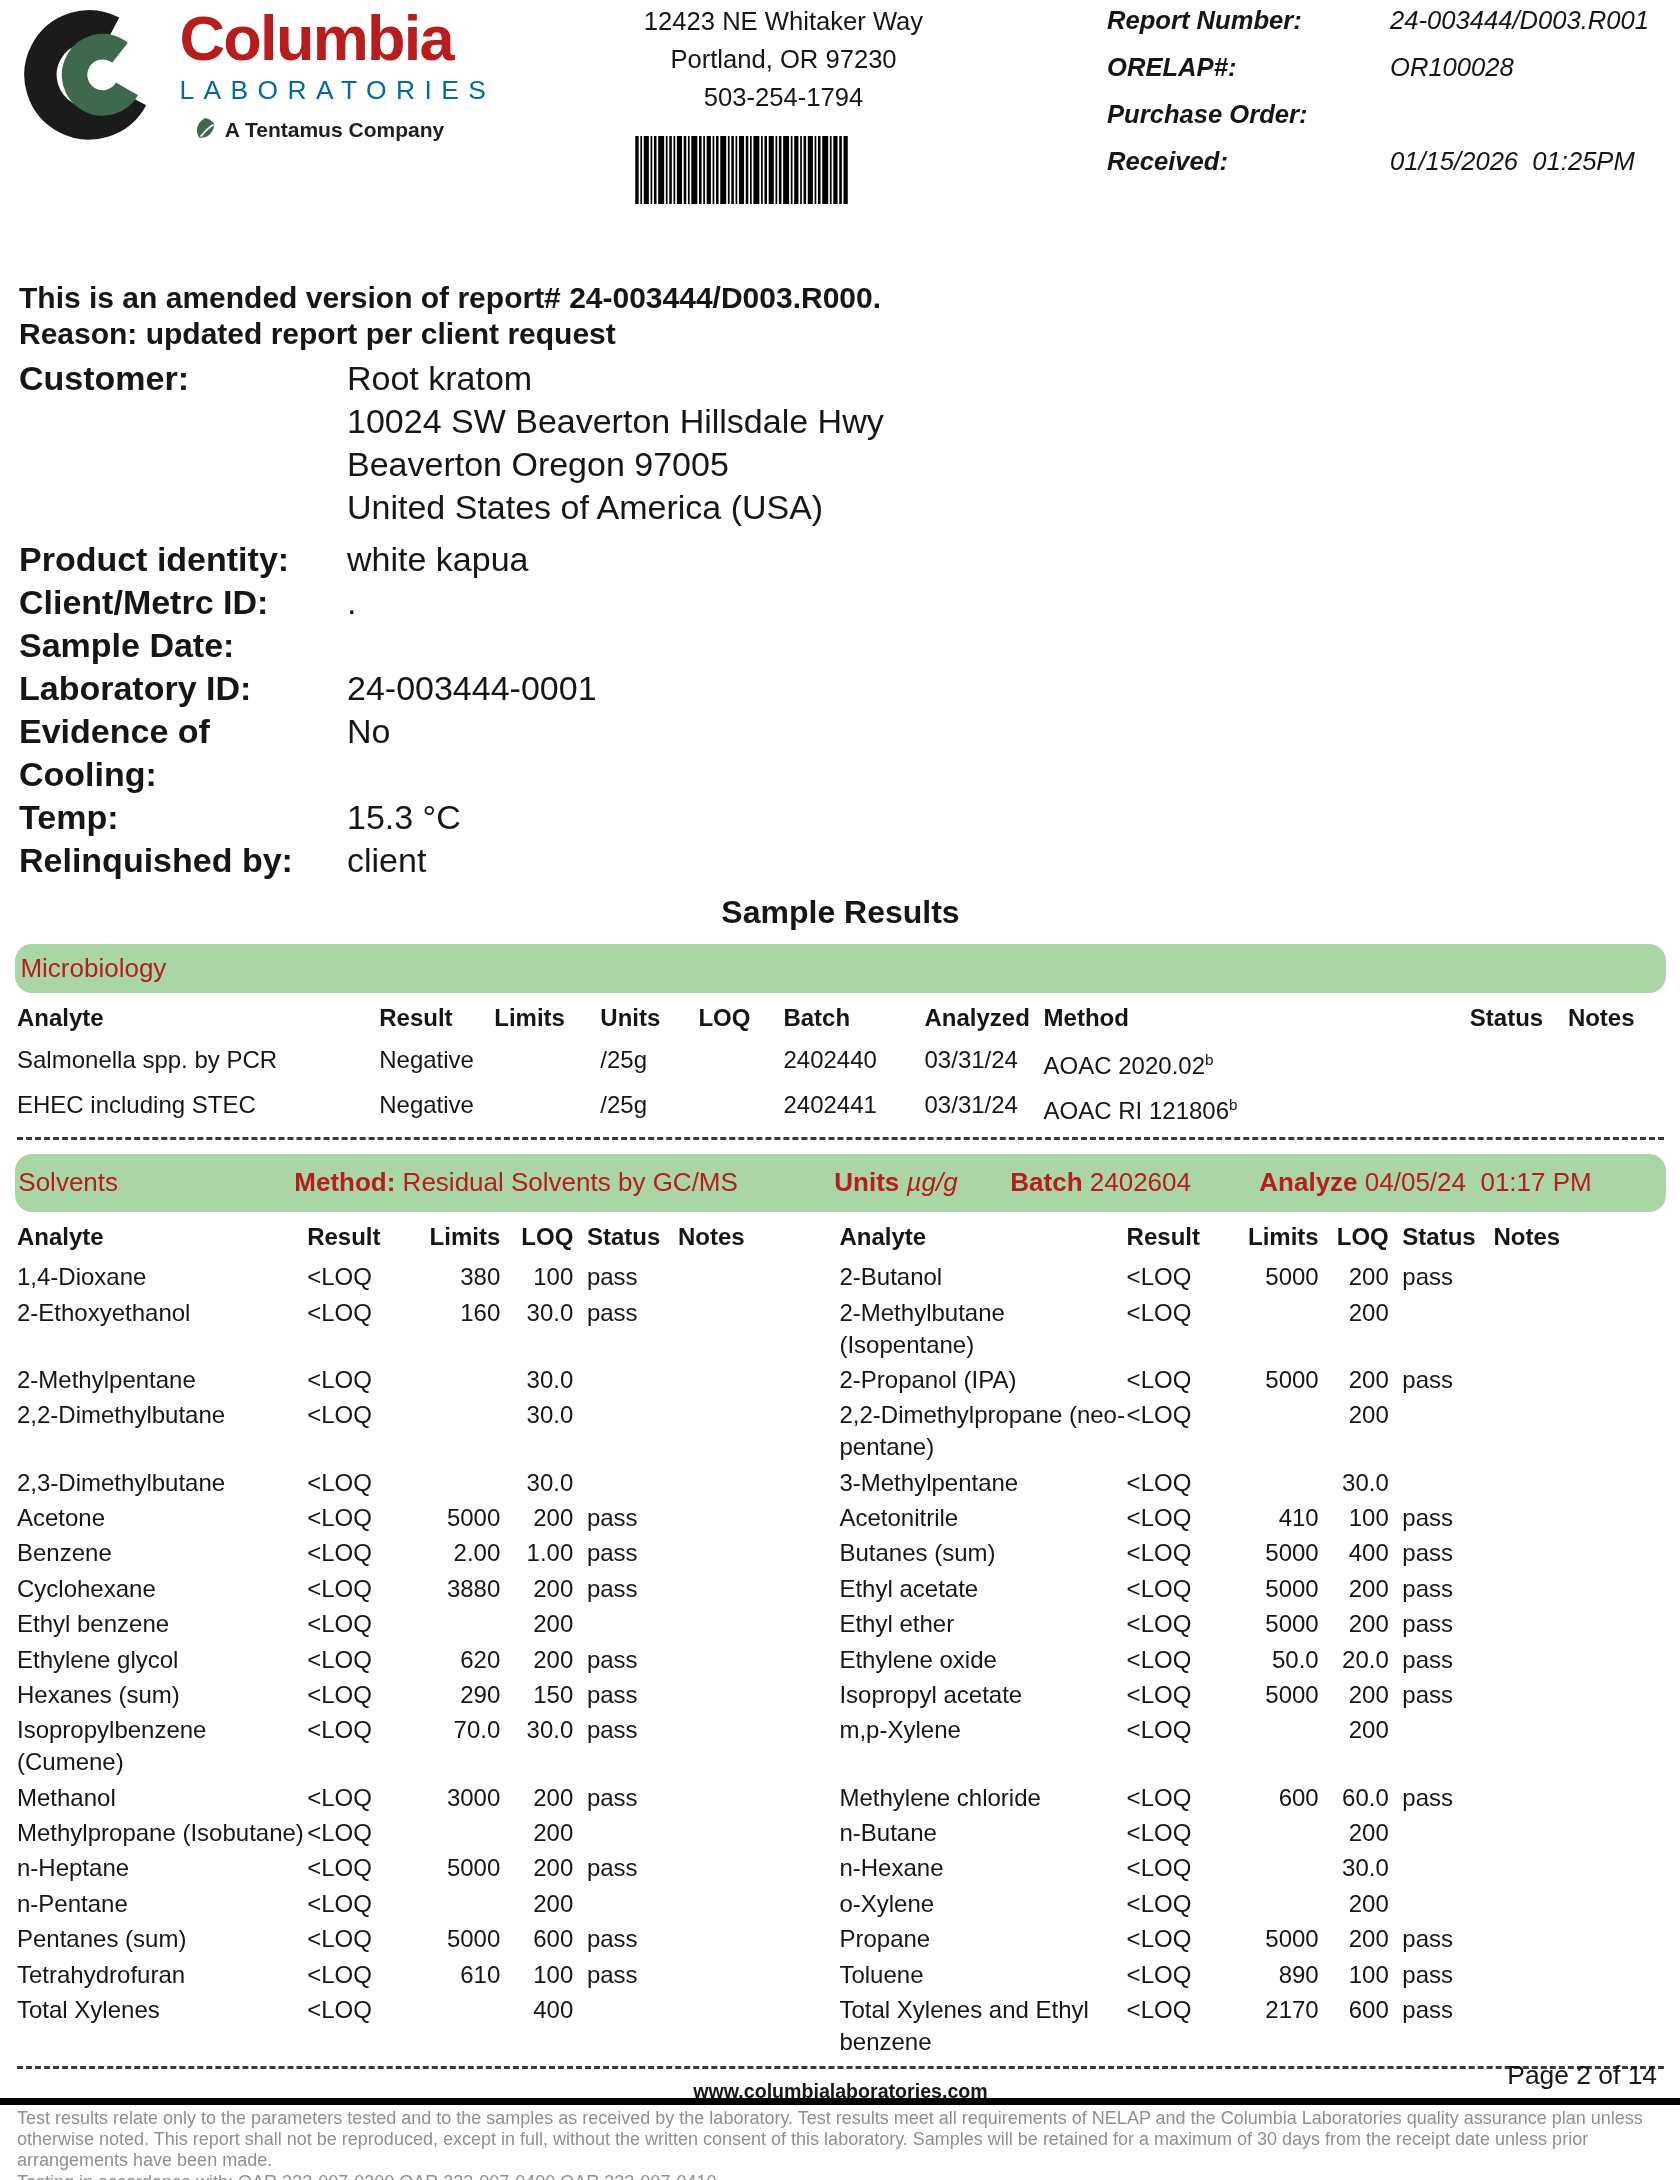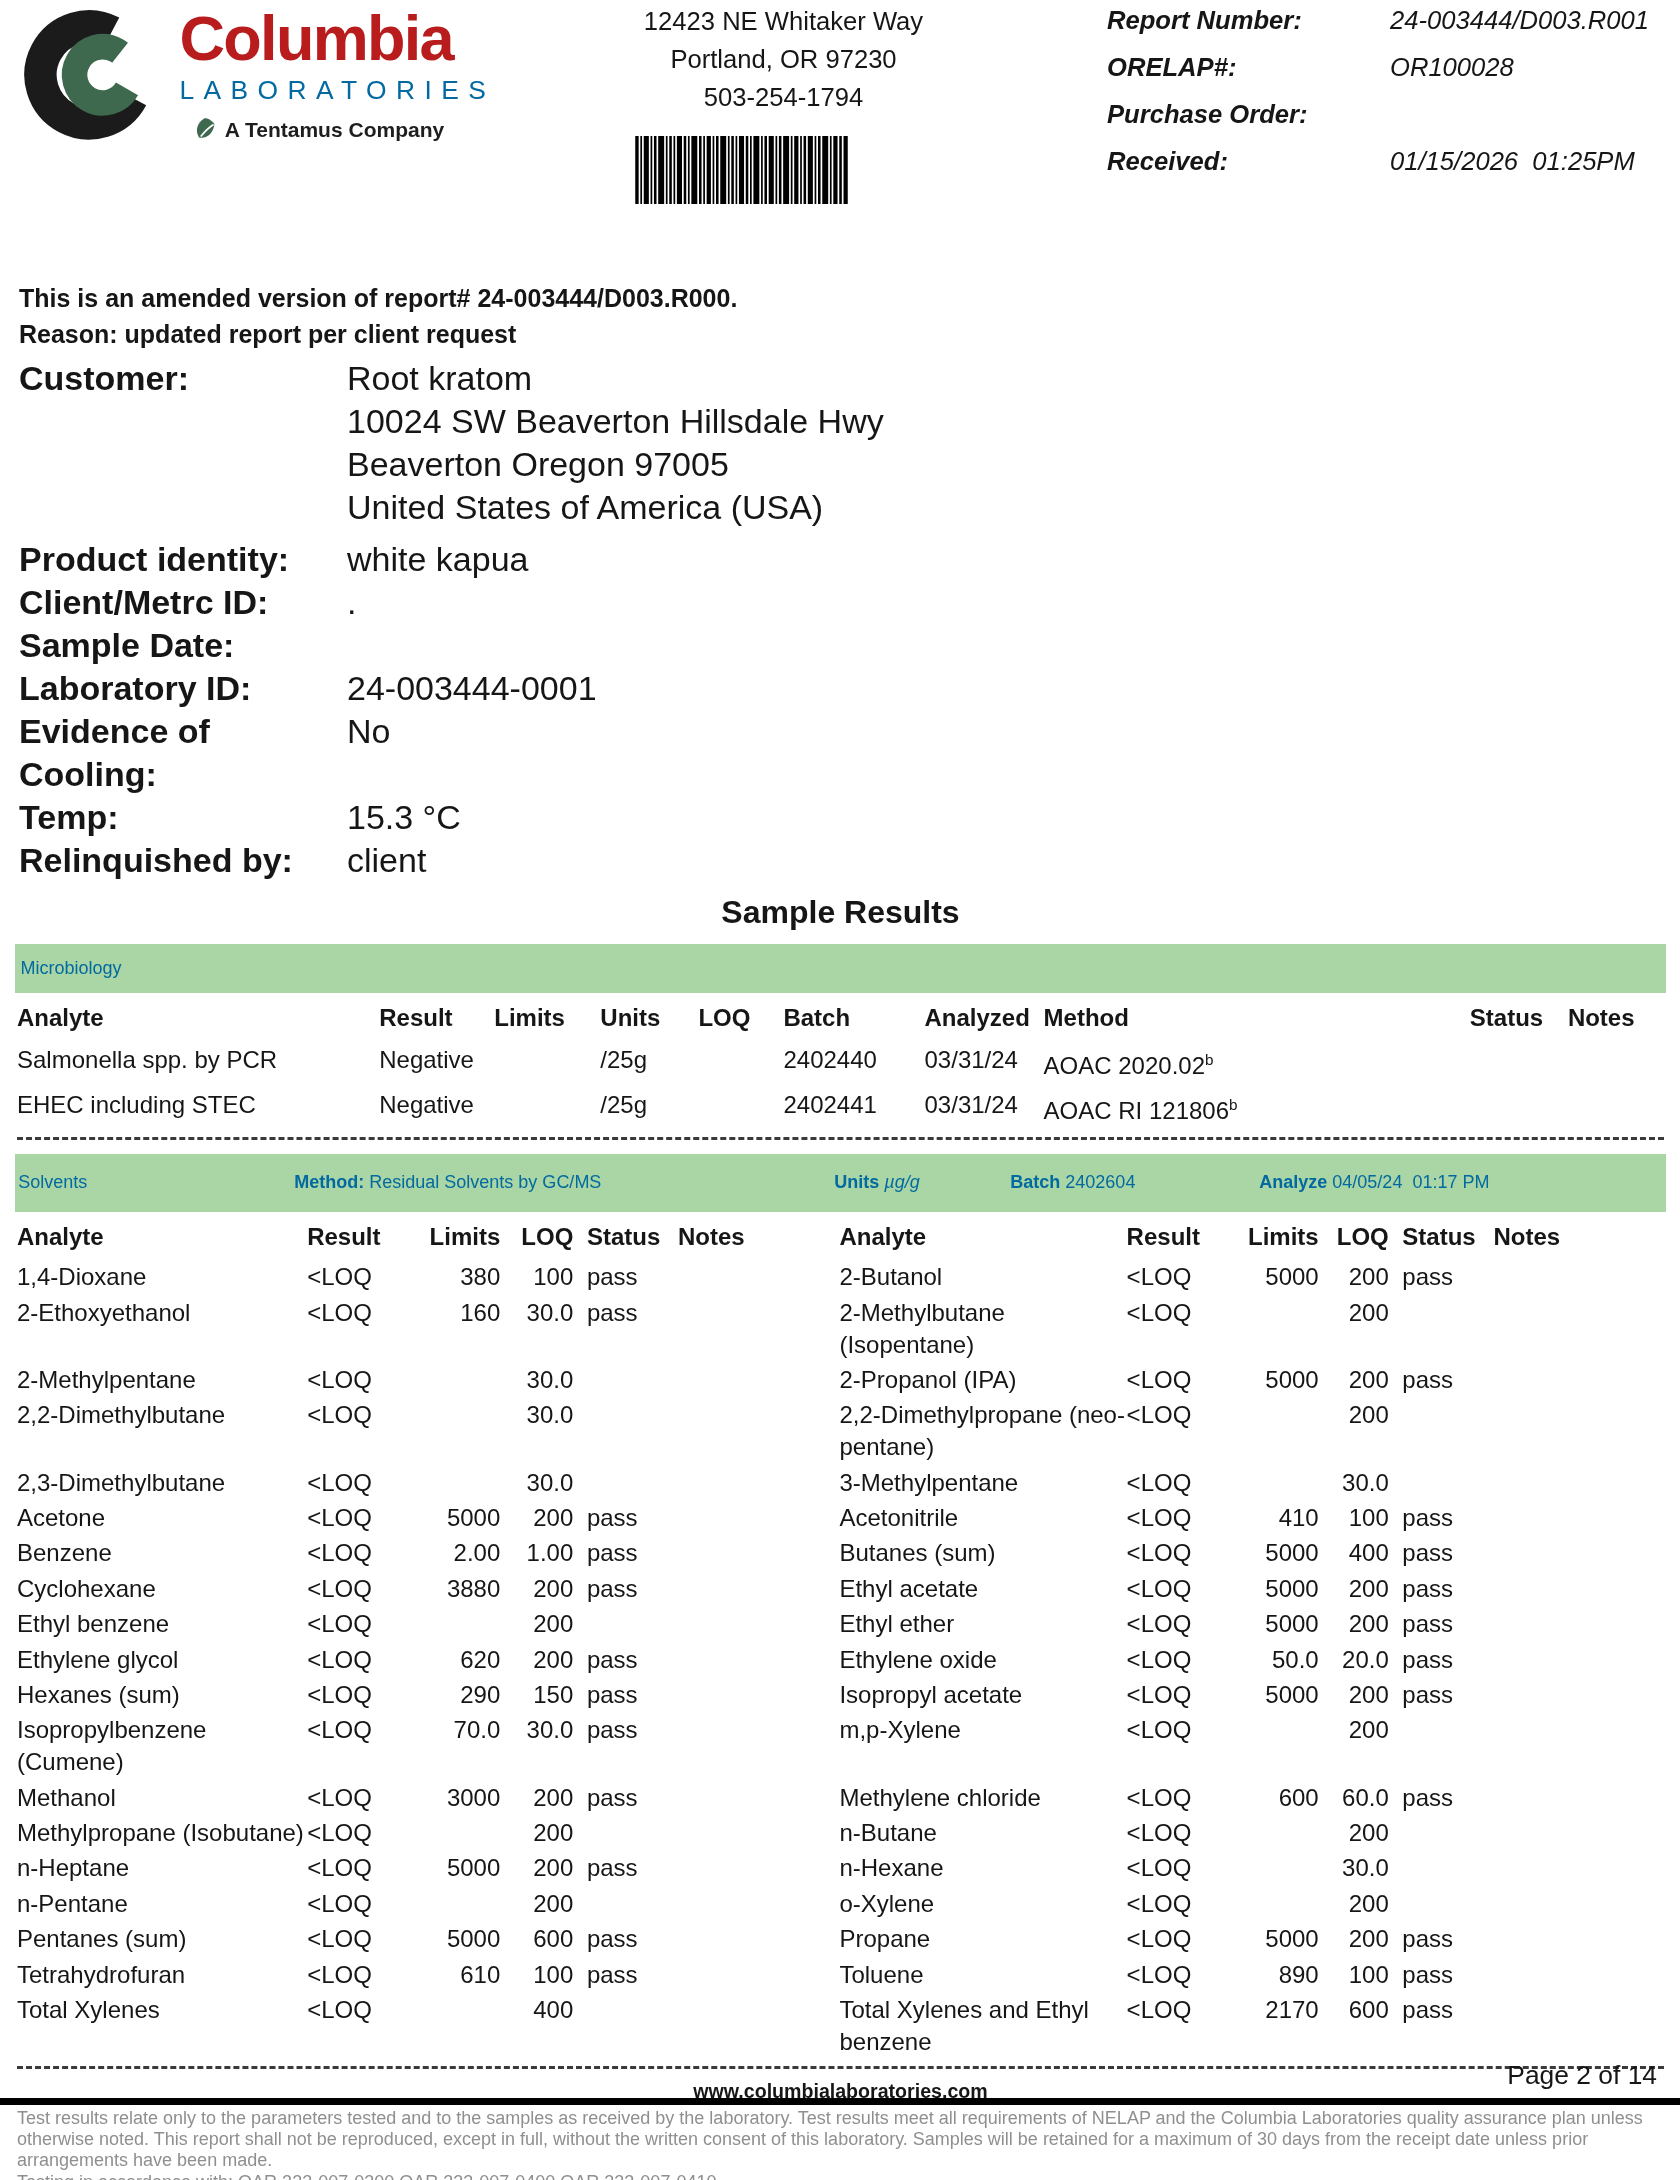--- a/index.html
+++ b/index.html
@@ -13,29 +13,29 @@
   .logo-sub{font-size:26.4px;letter-spacing:9.4px;color:#0369a1;margin-top:3.4px;}
   .logo-tentamus{display:flex;align-items:center;gap:7.7px;margin-top:10.2px;margin-left:13.6px;
                  font-size:21px;font-weight:bold;color:#1e1e1e;}
   .addr{position:absolute;left:596px;top:3.4px;width:375px;text-align:center;font-size:25.6px;line-height:1.48;}
   .barcode{position:absolute;left:635px;top:136px;}
   .report-meta{position:absolute;left:1107px;top:3.4px;font-size:25.6px;font-style:italic;}
   .meta-row{display:flex;margin-bottom:12.8px;line-height:34px;}
   .meta-label{width:283px;font-weight:bold;}
   .pre{white-space:pre;}
   
-  .amend{margin:24px 19px 0;font-size:25px;font-weight:bold;line-height:36px;}
+  .amend{margin:24px 19px 0;font-size:30px;font-weight:bold;line-height:36px;}
   .info{margin:5.1px 19px 0;font-size:34px;}
   .info-row{display:flex;line-height:43px;}
   .info-row.gap{margin-top:8.5px;}
   .info-label{width:328px;font-weight:bold;}
   
   .results-title{margin-top:12px;text-align:center;font-size:32px;font-weight:bold;}
   .band{margin:13.6px 15.3px 0;background:#a9d6a4;display:flex;align-items:center;
-        position:relative;font-size:18px;color:#0369a1;}
+        position:relative;font-size:26px;color:#b91c1c;border-radius:17px;}
   .band.micro{height:49px;padding-left:5.1px;}
   .band.solv{height:58px;}
   .band .b-abs{position:absolute;white-space:pre;}
   .b-solvents{left:3px;}
   .b-method{left:279px;}
   .b-units{left:819px;}
   .b-batch{left:995px;}
   .b-analyze{left:1244px;}
   .band b{font-weight:bold;}
   .units-val{font-style:italic;}

